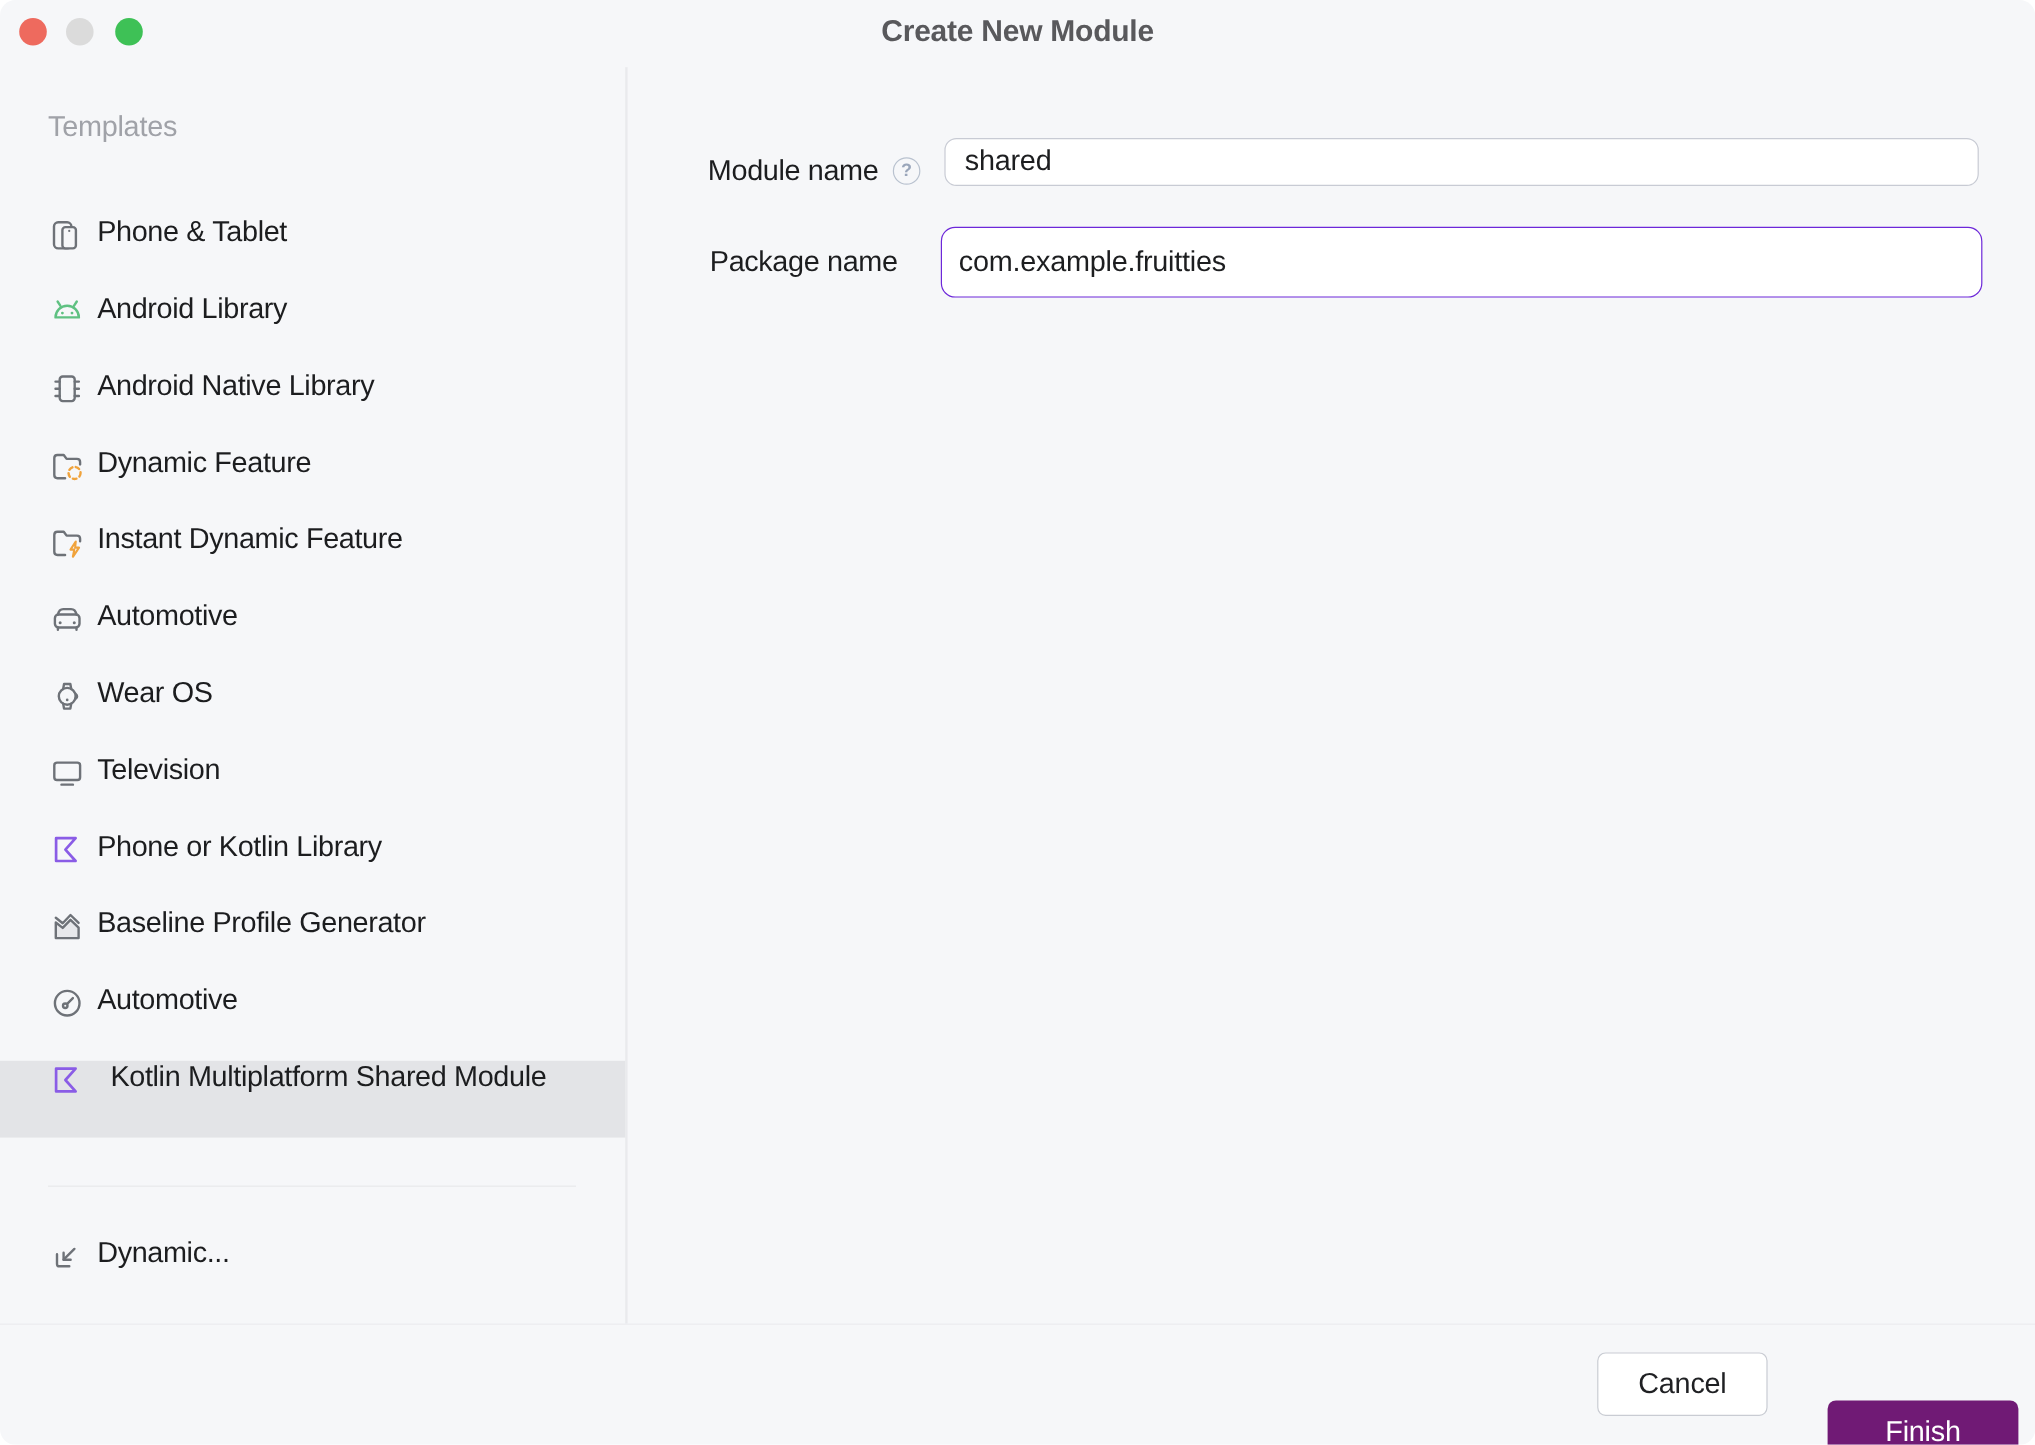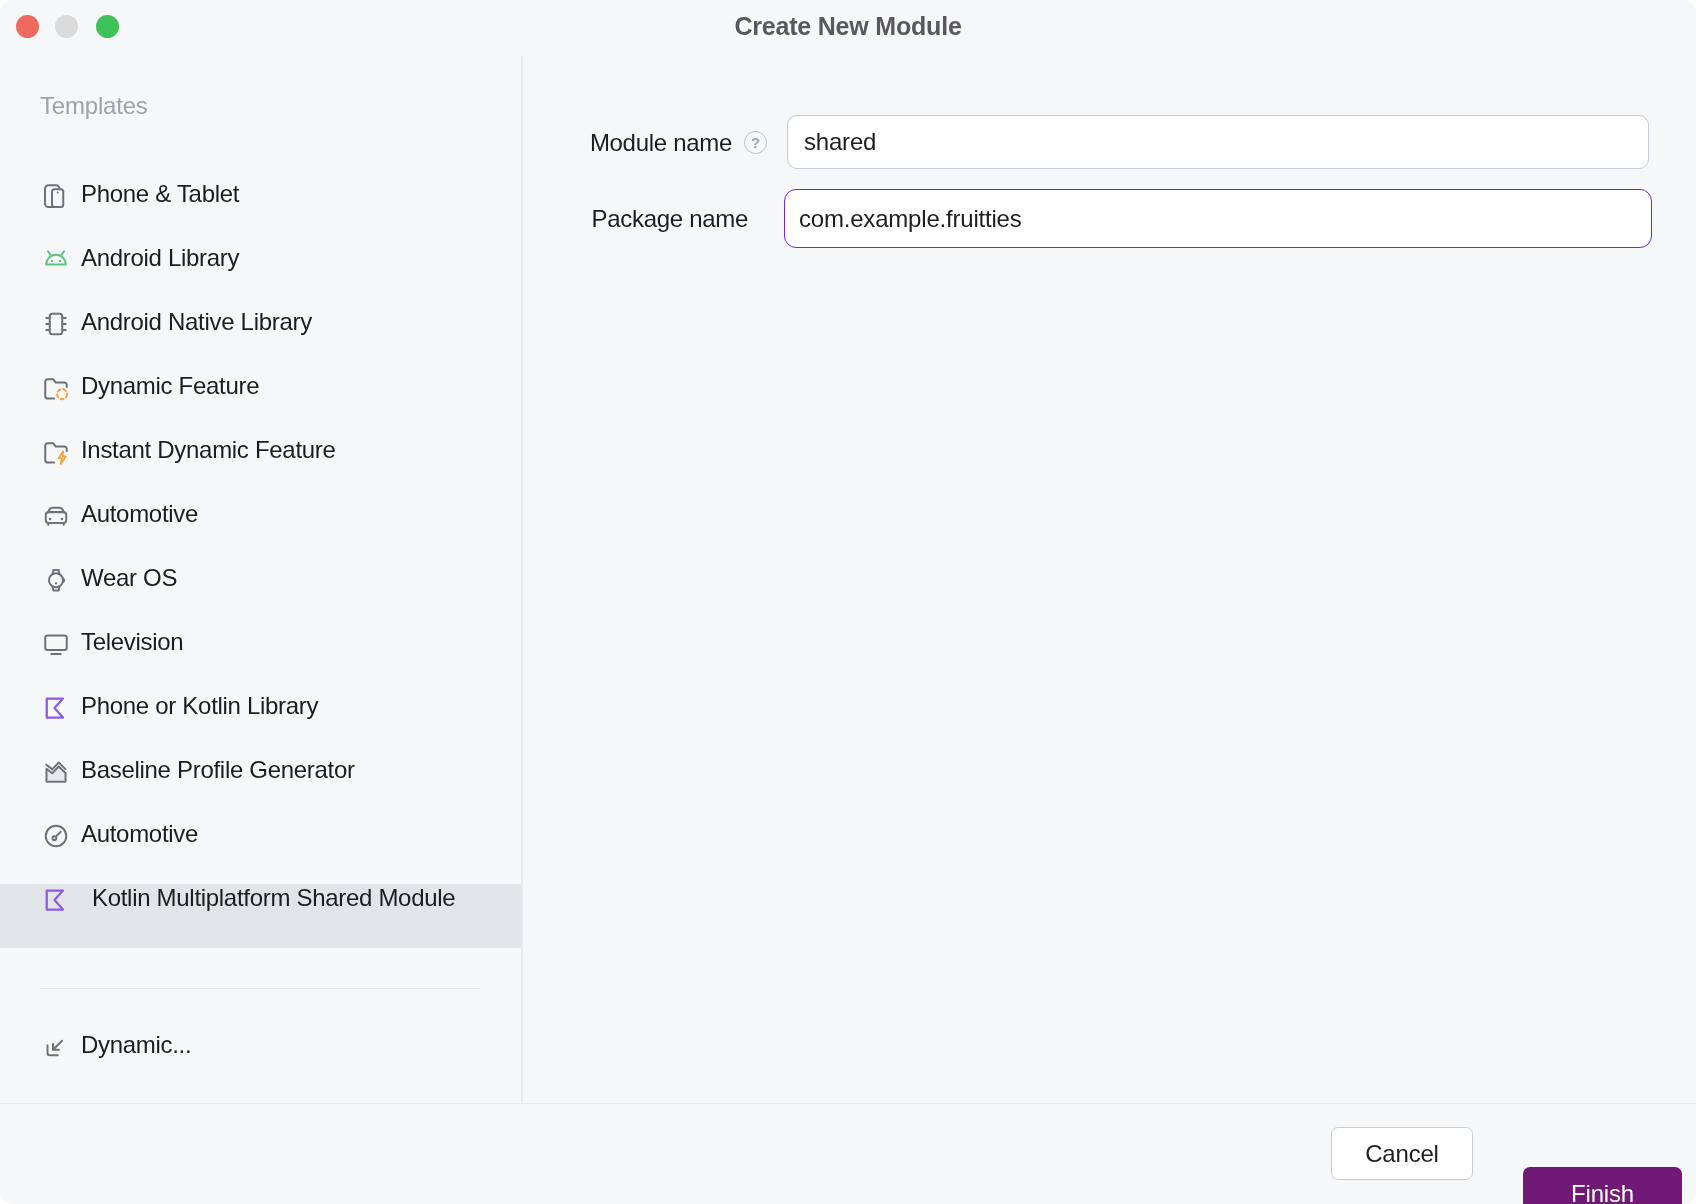--- a/index.html
+++ b/index.html
@@ -29,21 +29,21 @@
 
   
   .form-label{position:absolute;font-size:24px;color:#1c1d1f;letter-spacing:-0.3px;text-align:right;line-height:30px;}
   .label-module{left:520px;top:128px;width:212px;}
   .label-package{left:520px;top:204px;width:228px;}
   .help-circle{position:absolute;left:744px;top:131px;width:23px;height:23px;border:1.5px solid #b9c2cf;
                border-radius:50%;box-sizing:border-box;color:#9aa6ba;font-size:15px;font-weight:bold;
                display:flex;align-items:center;justify-content:center;}
   .text-input{position:absolute;background:#ffffff;font-family:"Liberation Sans",sans-serif;
               font-size:24px;color:#1d1e20;letter-spacing:-0.2px;outline:none;box-sizing:border-box;}
-  .input-module{left:787px;top:115px;width:862px;height:54px;border:1px solid #c8cbd4;border-radius:10px;padding:0 16px;}
+  .input-module{left:787px;top:115px;width:862px;height:40px;border:1px solid #c8cbd4;border-radius:10px;padding:0 16px;}
   .input-package{left:784px;top:189px;width:868px;height:59px;border:1px solid #6d28d9;border-radius:12px;padding:0 14px;}
 
   
   .footer-divider{position:absolute;left:0;top:1103px;width:1696px;height:1px;background:#ececef;}
   .btn{position:absolute;top:1127px;height:53px;border-radius:7px;font-family:"Liberation Sans",sans-serif;
        font-size:24px;letter-spacing:-0.2px;display:flex;align-items:center;justify-content:center;cursor:default;}
   .btn-cancel{left:1331px;width:142px;background:#ffffff;border:1px solid #c9ccd3;color:#1f2023;box-sizing:border-box;}
   .btn-finish{left:1523px;width:159px;background:#701a75;border:none;color:#ffffff;margin-top:40px;}
 </style>
 </head>

